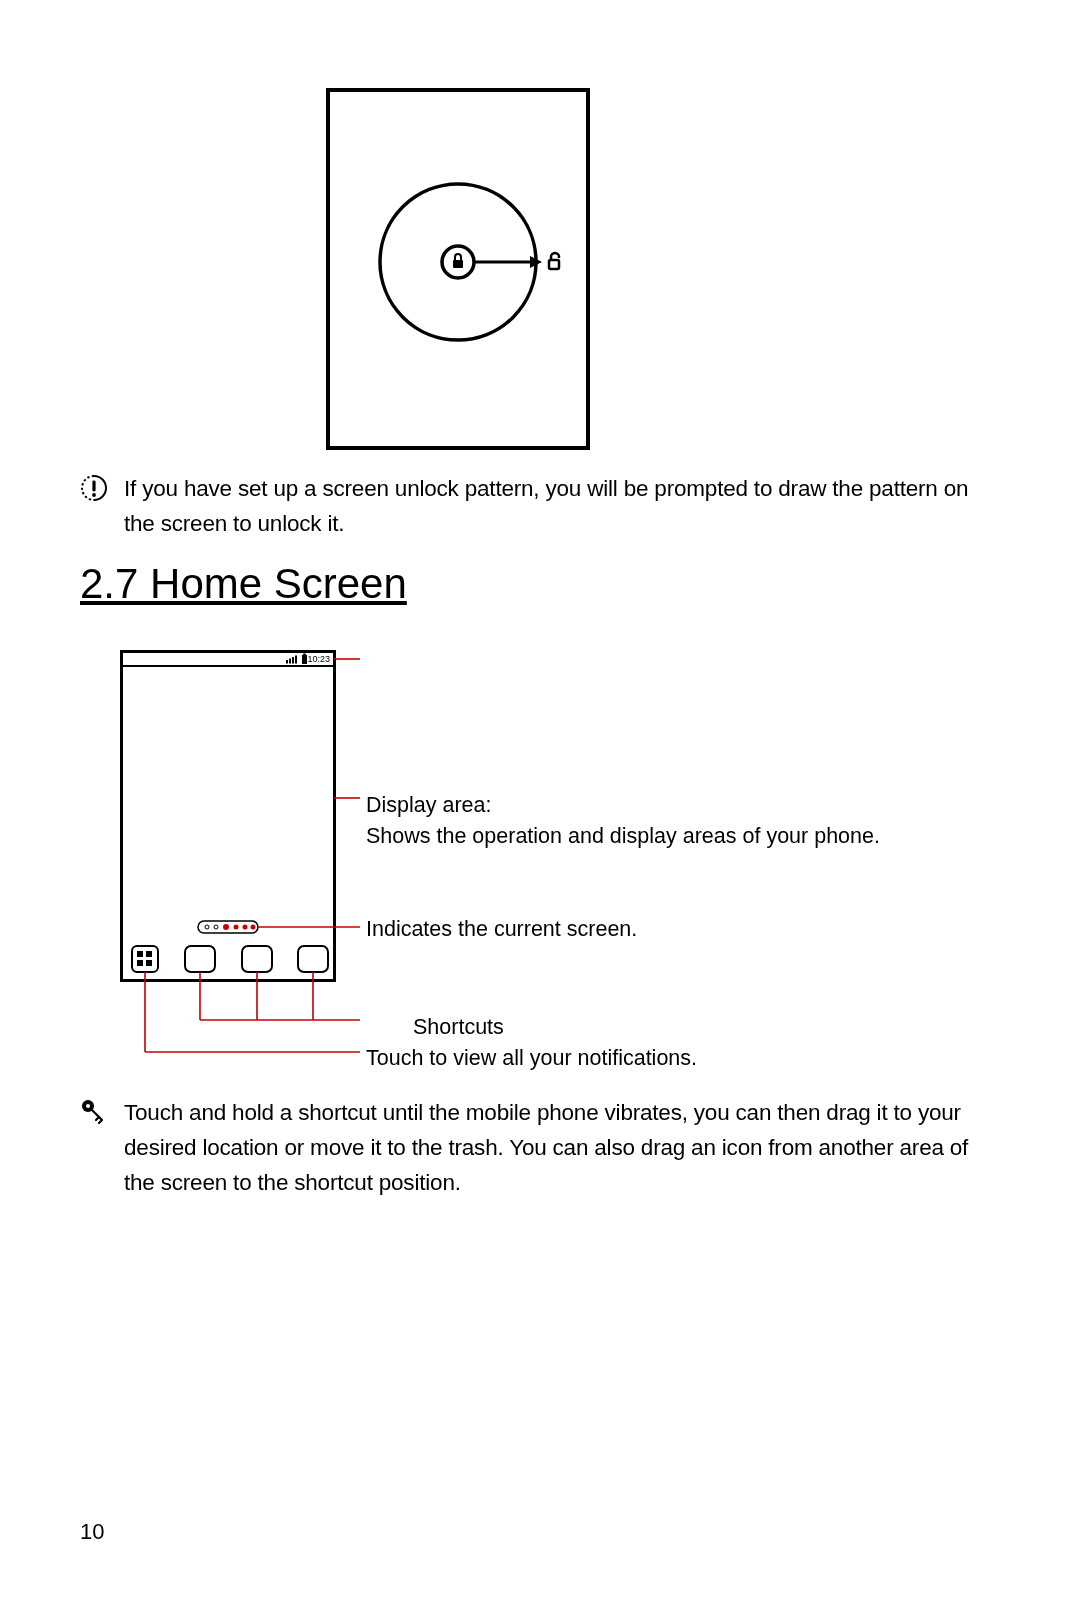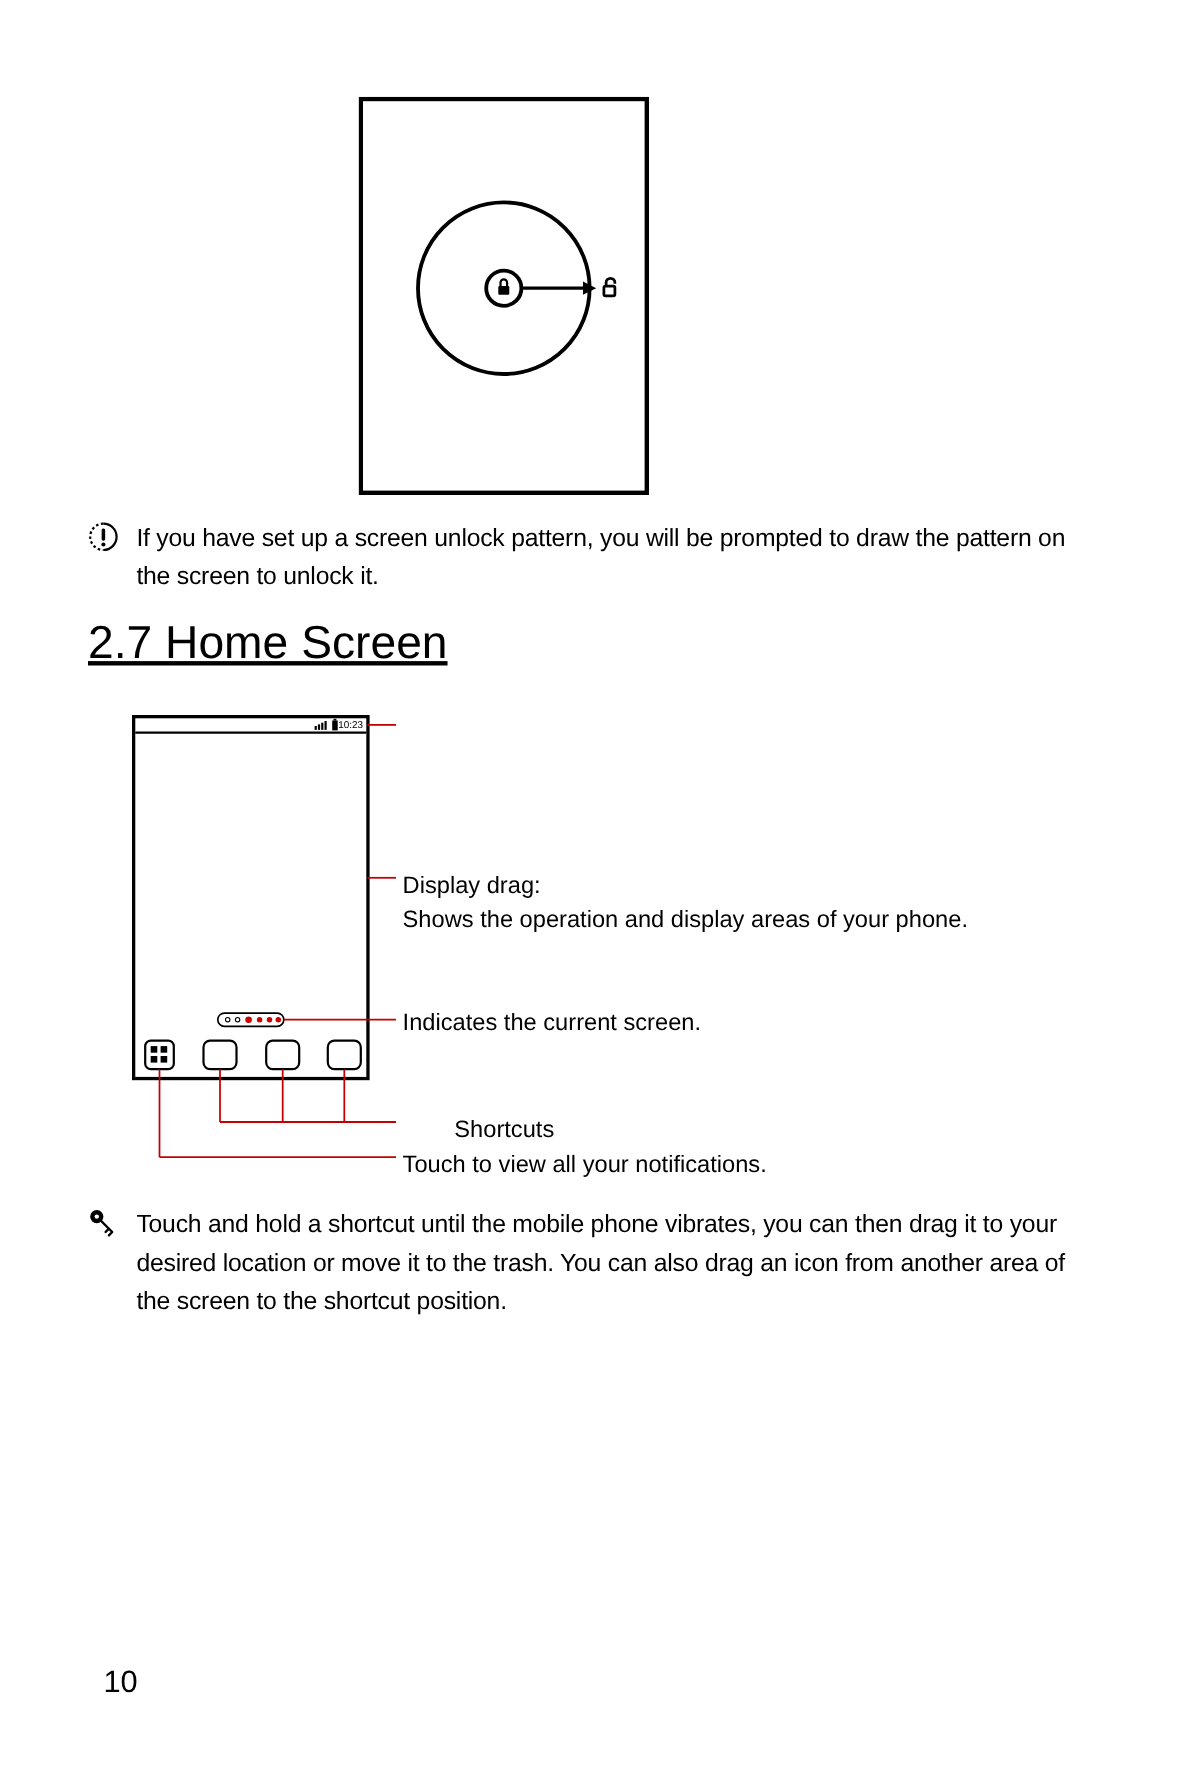--- a/index.html
+++ b/index.html
@@ -28,21 +28,21 @@
   .c3 { position: absolute; top: 264px; }
   .c4 { position: absolute; top: 362px; margin-left: 47px; }
   .c5 { position: absolute; top: 393px; }
 
   
   .tip-row { position: absolute; left: 80px; top: 1096px; right: 80px; display: flex; justify-content: space-between; }
   .tip-icon { width: 30px; flex-shrink: 0; margin-top: 2px; }
   .tip-text { margin-left: 14px; font-size: 22.5px; line-height: 1.55; letter-spacing: -0.2px; }
 
   
-  .page-num { position: absolute; left: 80px; bottom: 72px; font-size: 28px; margin-left: 14px; }
+  .page-num { position: absolute; left: 80px; bottom: 72px; font-size: 22px; }
 </style>
 </head>
 <body>
 
 <div class="page">
 
   <div class="lock-figure">
     <svg viewBox="0 0 264 362" width="264" height="362">
 
       <rect x="2" y="2" width="260" height="358" fill="none" stroke="#000" stroke-width="4"></rect>
@@ -140,21 +140,21 @@
           <line x1="25" y1="322" x2="25" y2="402"></line>
           <line x1="25" y1="402" x2="240" y2="402"></line>
         </g>
       </svg>
     </div>
 
     <div class="callouts">
       <div class="callout c1">
       </div>
       <div class="callout c2">
-        <span class="callout-title">Display drag:</span>
+        <span class="callout-title">Display area:</span>
         <span class="callout-body">Shows the operation and display areas of your phone.</span>
       </div>
       <div class="callout c3">
         <span class="callout-title">Indicates the current screen.</span>
       </div>
       <div class="callout c4">
         <span class="callout-title">Shortcuts</span>
       </div>
       <div class="callout c5">
         <span class="callout-title">Touch to view all your notifications.</span>

